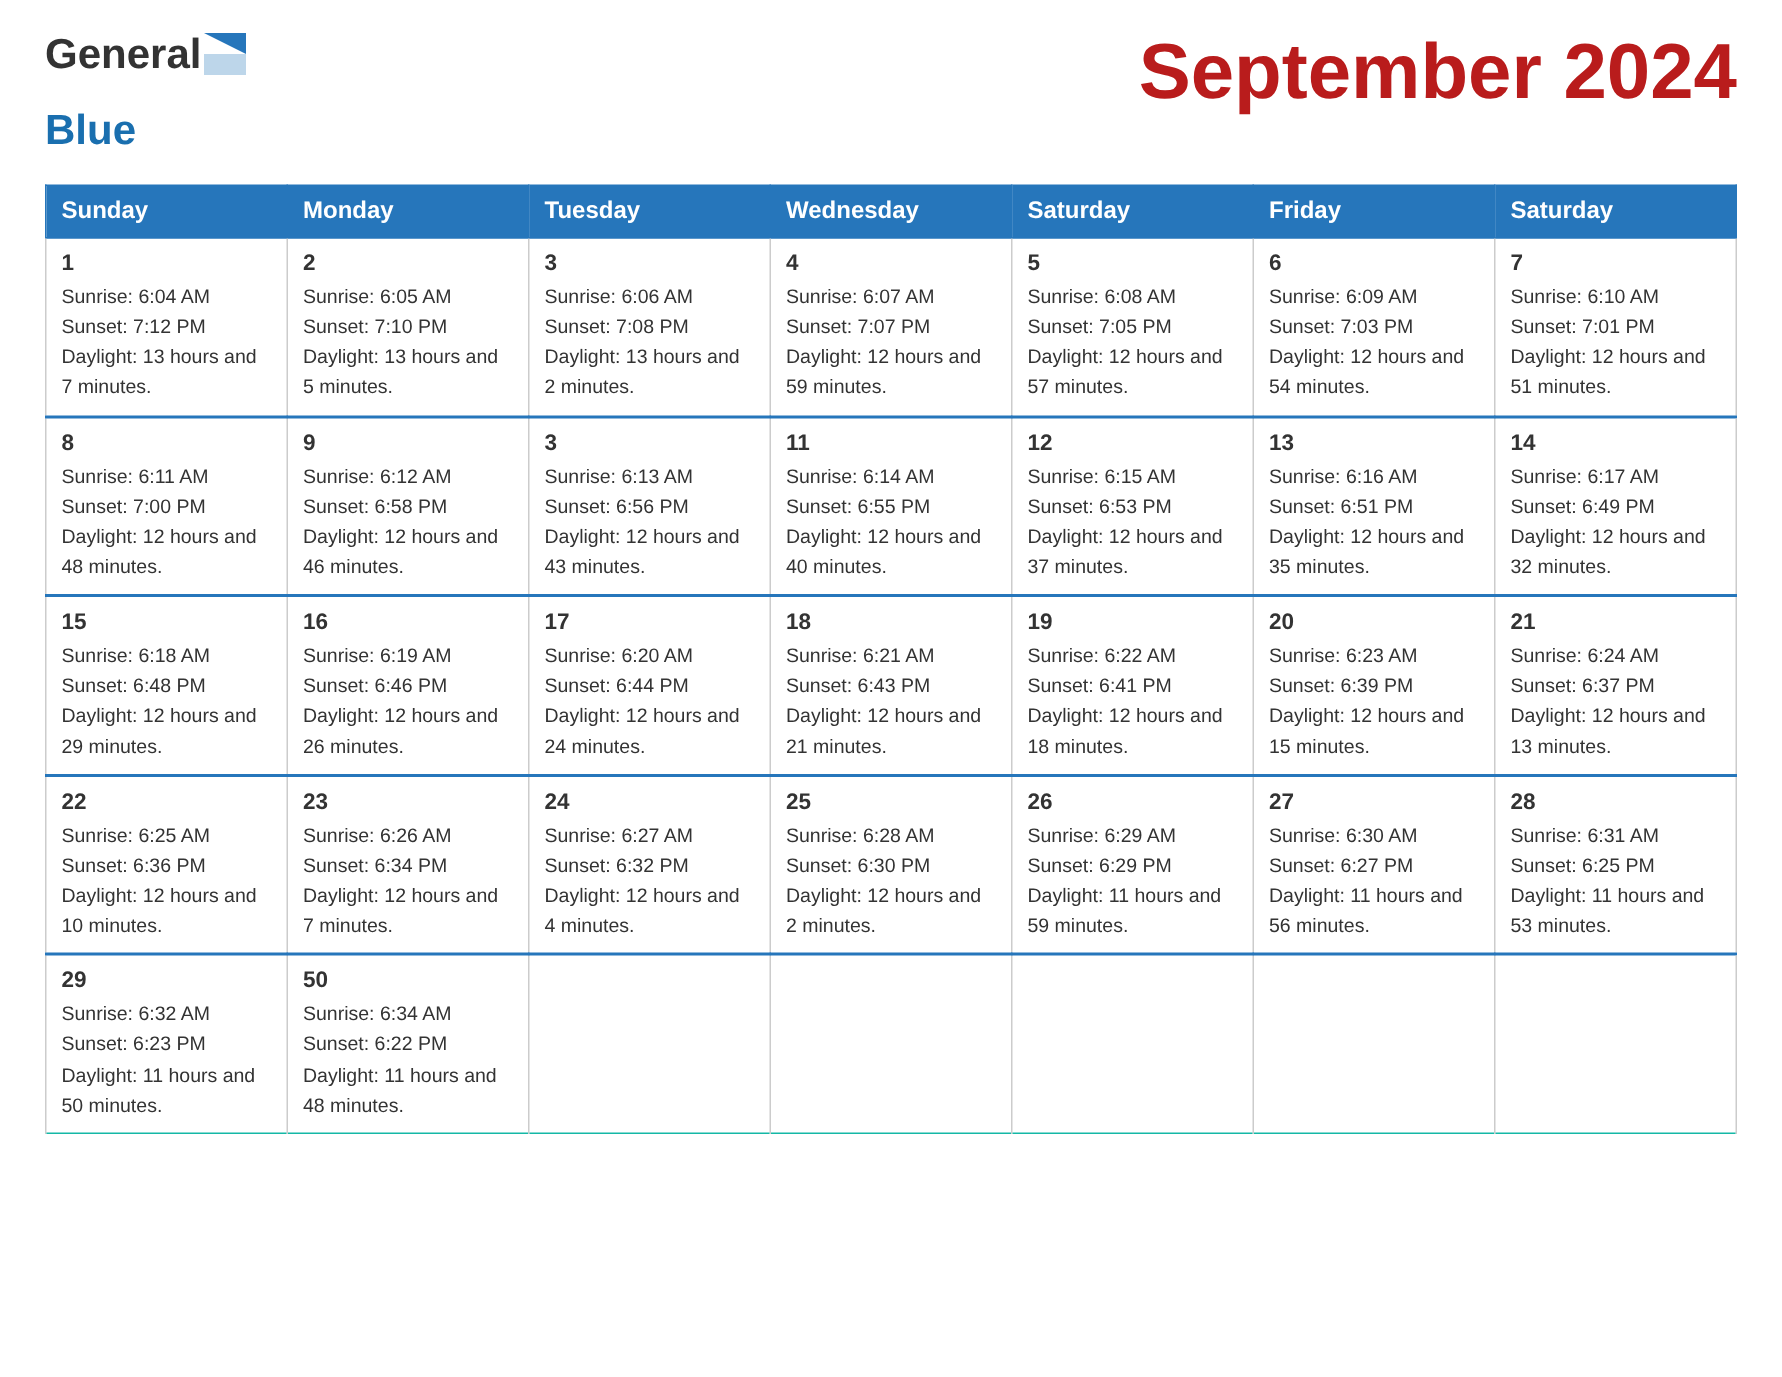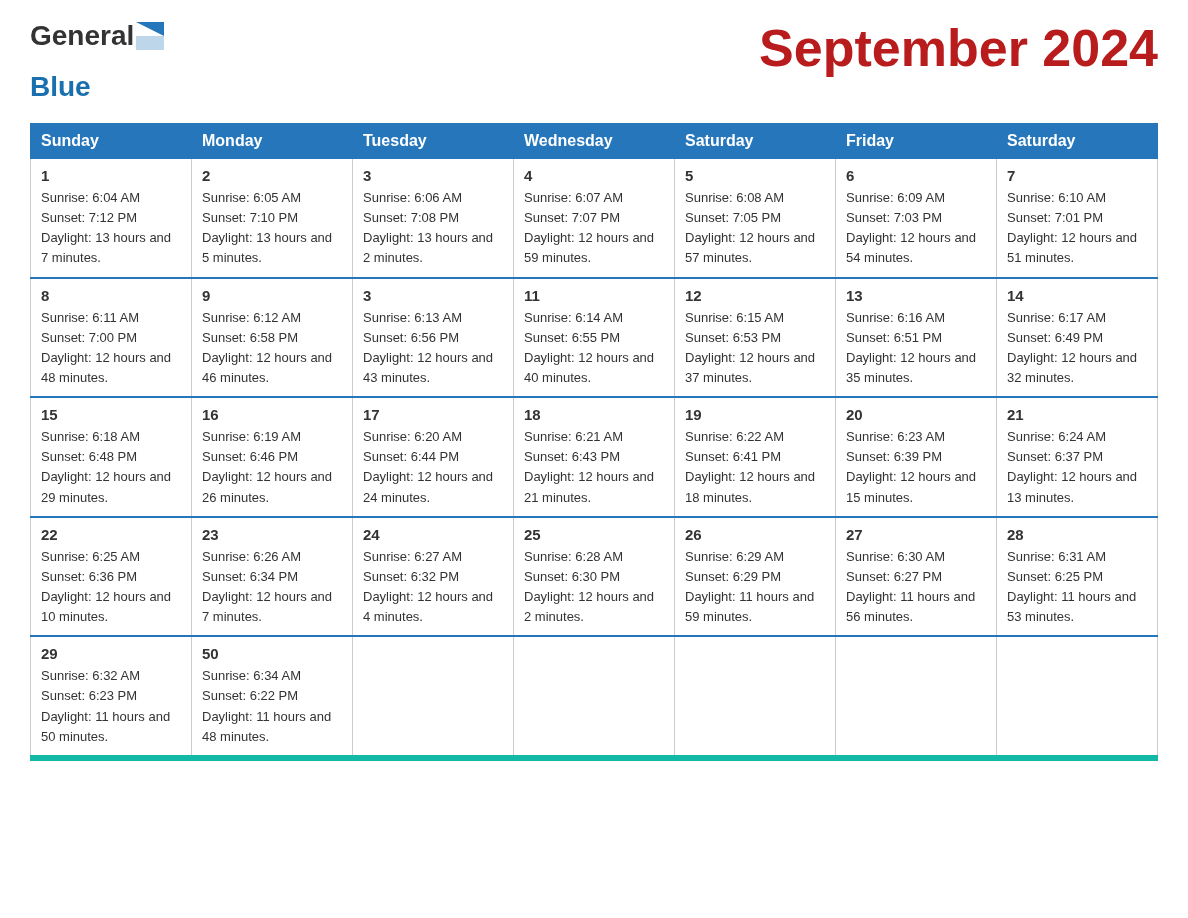--- a/index.html
+++ b/index.html
@@ -94,21 +94,21 @@
       font-weight: bold;
       display: block;
       margin-bottom: 4px;
     }
     .day-info {
       font-size: 13px;
       line-height: 1.55;
       color: #333;
     }
     tbody tr:last-child {
-      border-bottom: 6px solid #14b8a6;
+      border-bottom: 1px solid #14b8a6;
     }
     .empty-cell {
       background: #fff;
     }
   </style>
 </head>
 <body>
 
 <div class="header">
   <div class="logo-wrapper">

